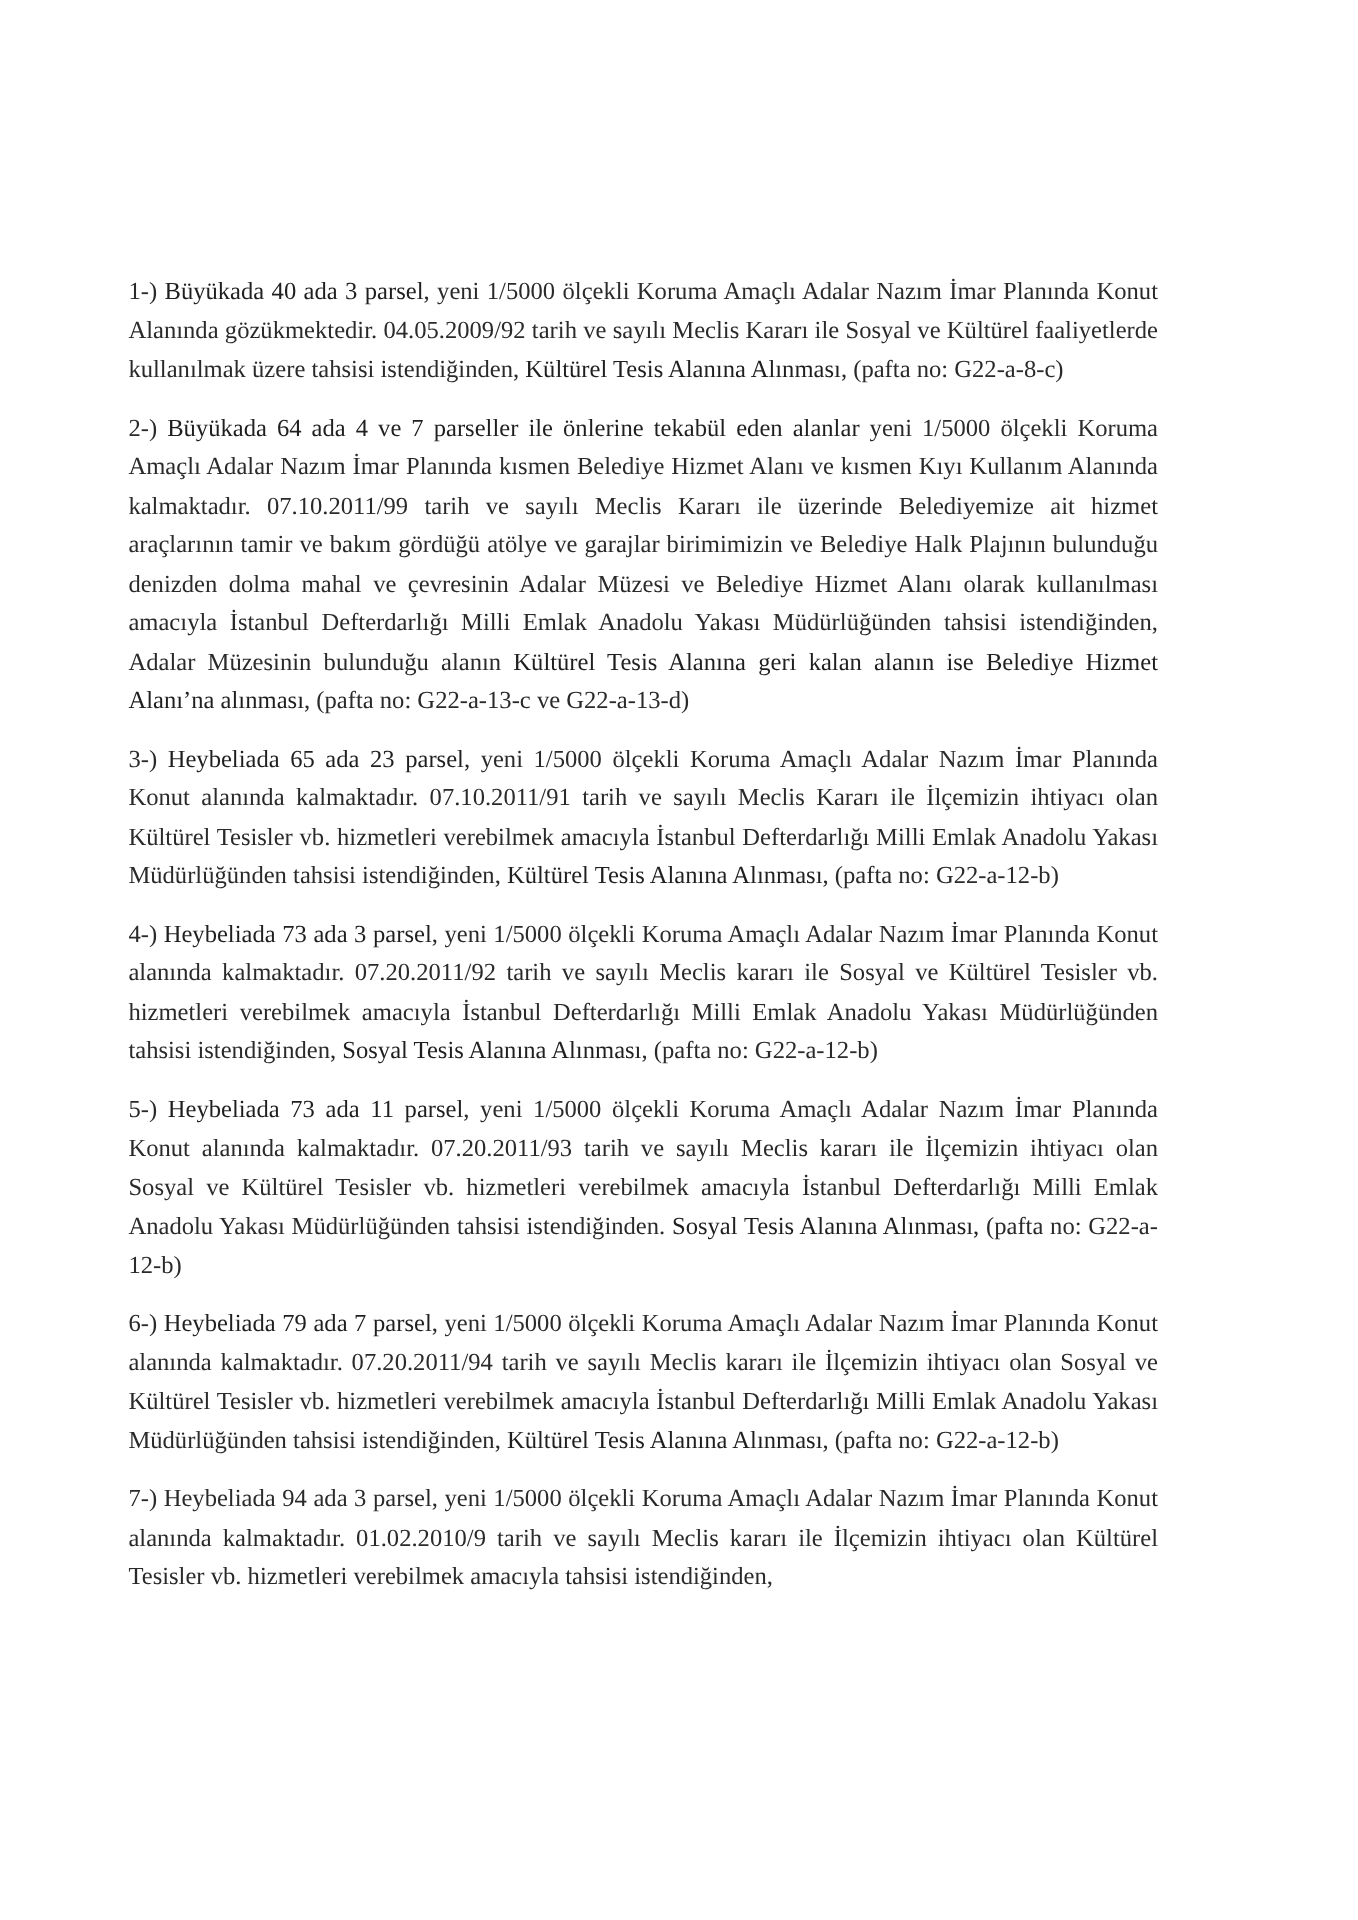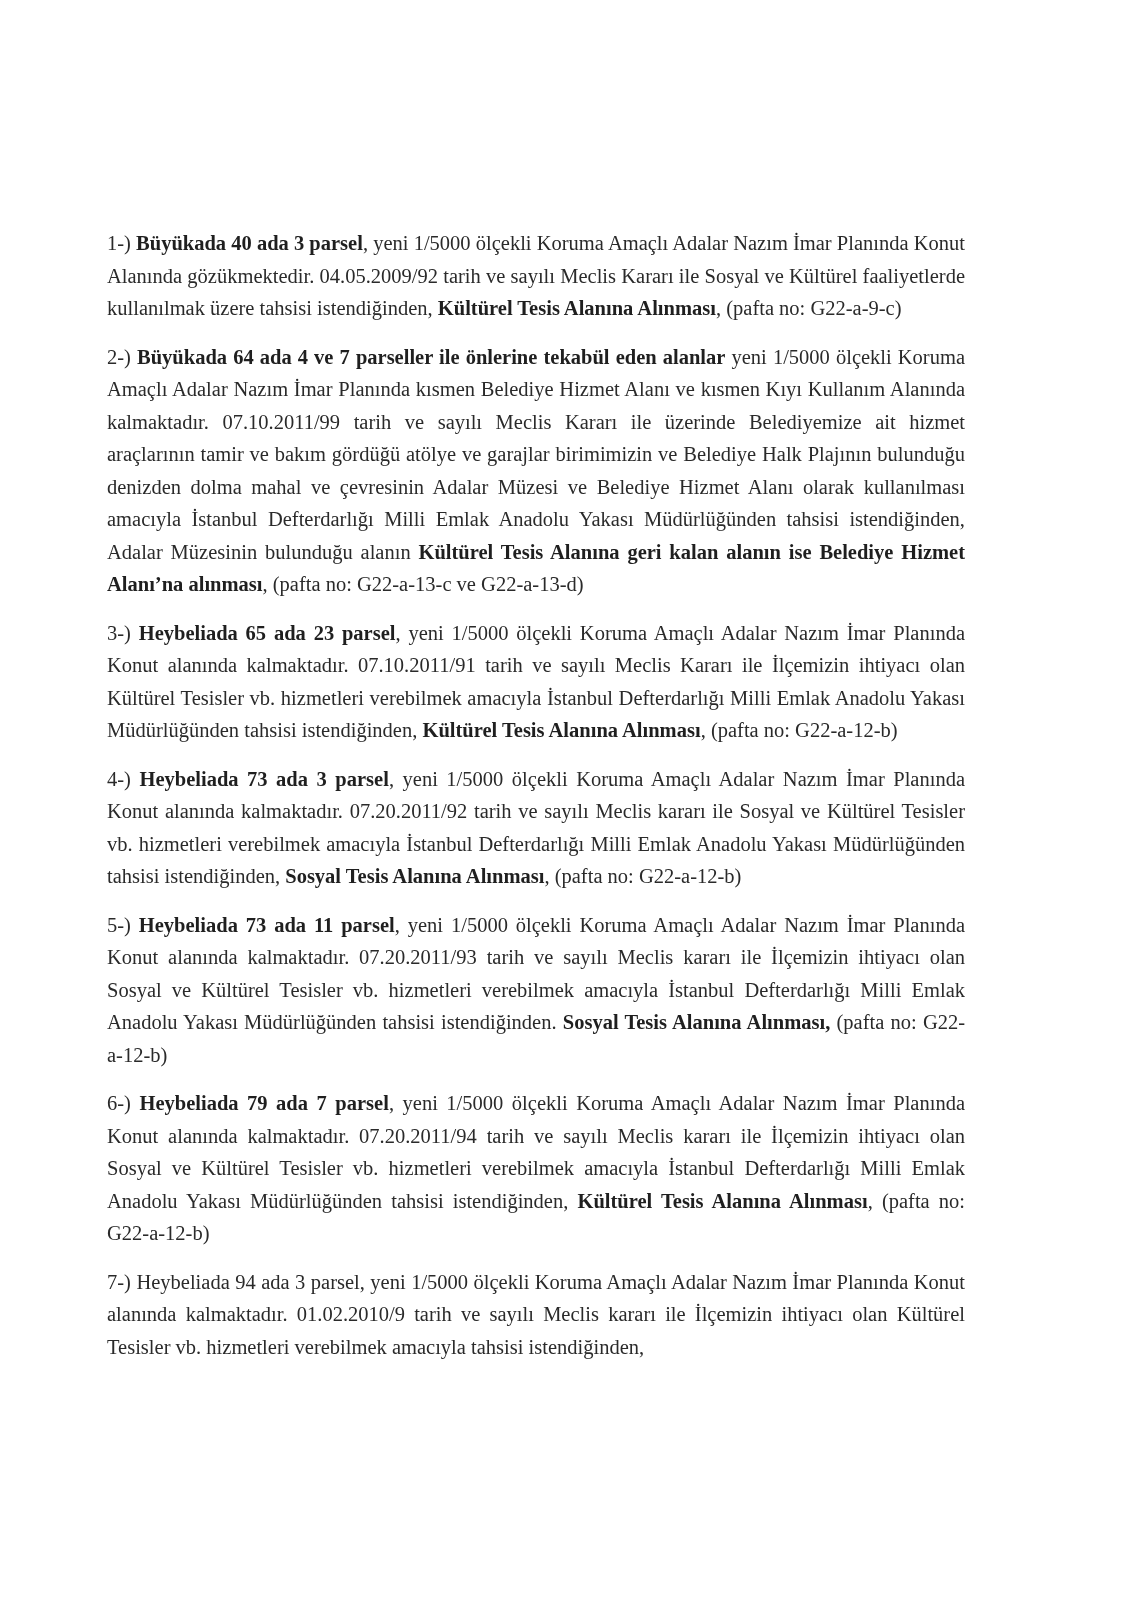--- a/index.html
+++ b/index.html
@@ -5,29 +5,29 @@
   html, body { margin: 0; padding: 0; background: #ffffff; }
   body { width: 1132px; height: 1600px; position: relative; overflow: hidden; }
   .page {
     position: absolute; left: 107px; top: 227px; width: 858px;
     font-family: "Liberation Serif", "DejaVu Serif", serif;
     font-size: 20.5px; line-height: 32.5px; color: #2a2a2a;
     text-align: justify;
   }
   .item { margin: 0 0 16px 0; }
   .item p { margin: 0; }
-  b { font-weight: bold; color: #1f1f1f; margin-top: 20px; }
+  b { font-weight: normal; color: #1f1f1f; margin-top: 20px; }
   .num { }
 </style>
 </head>
 <body>
 
 <div class="page" id="doc">
     <div class="item">
-      <p><span class="num">1-) </span><b>Büyükada 40 ada 3 parsel</b><span>, yeni 1/5000 ölçekli Koruma Amaçlı Adalar Nazım İmar Planında Konut Alanında gözükmektedir. 04.05.2009/92 tarih ve sayılı Meclis Kararı ile Sosyal ve Kültürel faaliyetlerde kullanılmak üzere tahsisi istendiğinden, </span><b>Kültürel Tesis Alanına Alınması</b><span>, (pafta no: G22-a-9-c)</span></p>
+      <p><span class="num">1-) </span><b>Büyükada 40 ada 3 parsel</b><span>, yeni 1/5000 ölçekli Koruma Amaçlı Adalar Nazım İmar Planında Konut Alanında gözükmektedir. 04.05.2009/92 tarih ve sayılı Meclis Kararı ile Sosyal ve Kültürel faaliyetlerde kullanılmak üzere tahsisi istendiğinden, </span><b>Kültürel Tesis Alanına Alınması</b><span>, (pafta no: G22-a-8-c)</span></p>
     </div>
     <div class="item">
       <p><span class="num">2-) </span><b>Büyükada 64 ada 4 ve 7 parseller ile önlerine tekabül eden alanlar</b><span> yeni 1/5000 ölçekli Koruma Amaçlı Adalar Nazım İmar Planında kısmen Belediye Hizmet Alanı ve kısmen Kıyı Kullanım Alanında kalmaktadır. 07.10.2011/99 tarih ve sayılı Meclis Kararı ile üzerinde Belediyemize ait hizmet araçlarının tamir ve bakım gördüğü atölye ve garajlar birimimizin ve Belediye Halk Plajının bulunduğu denizden dolma mahal ve çevresinin Adalar Müzesi ve Belediye Hizmet Alanı olarak kullanılması amacıyla İstanbul Defterdarlığı Milli Emlak Anadolu Yakası Müdürlüğünden tahsisi istendiğinden, Adalar Müzesinin bulunduğu alanın </span><b>Kültürel Tesis Alanına geri kalan alanın ise Belediye Hizmet Alanı’na alınması</b><span>, (pafta no: G22-a-13-c ve G22-a-13-d)</span></p>
     </div>
     <div class="item">
       <p><span class="num">3-) </span><b>Heybeliada 65 ada 23 parsel</b><span>, yeni 1/5000 ölçekli Koruma Amaçlı Adalar Nazım İmar Planında Konut alanında kalmaktadır. 07.10.2011/91 tarih ve sayılı Meclis Kararı ile İlçemizin ihtiyacı olan Kültürel Tesisler vb. hizmetleri verebilmek amacıyla İstanbul Defterdarlığı Milli Emlak Anadolu Yakası Müdürlüğünden tahsisi istendiğinden, </span><b>Kültürel Tesis Alanına Alınması</b><span>, (pafta no: G22-a-12-b)</span></p>
     </div>
     <div class="item">
       <p><span class="num">4-) </span><b>Heybeliada 73 ada 3 parsel</b><span>, yeni 1/5000 ölçekli Koruma Amaçlı Adalar Nazım İmar Planında Konut alanında kalmaktadır. 07.20.2011/92 tarih ve sayılı Meclis kararı ile Sosyal ve Kültürel Tesisler vb. hizmetleri verebilmek amacıyla İstanbul Defterdarlığı Milli Emlak Anadolu Yakası Müdürlüğünden tahsisi istendiğinden, </span><b>Sosyal Tesis Alanına Alınması</b><span>, (pafta no: G22-a-12-b)</span></p>
     </div>

